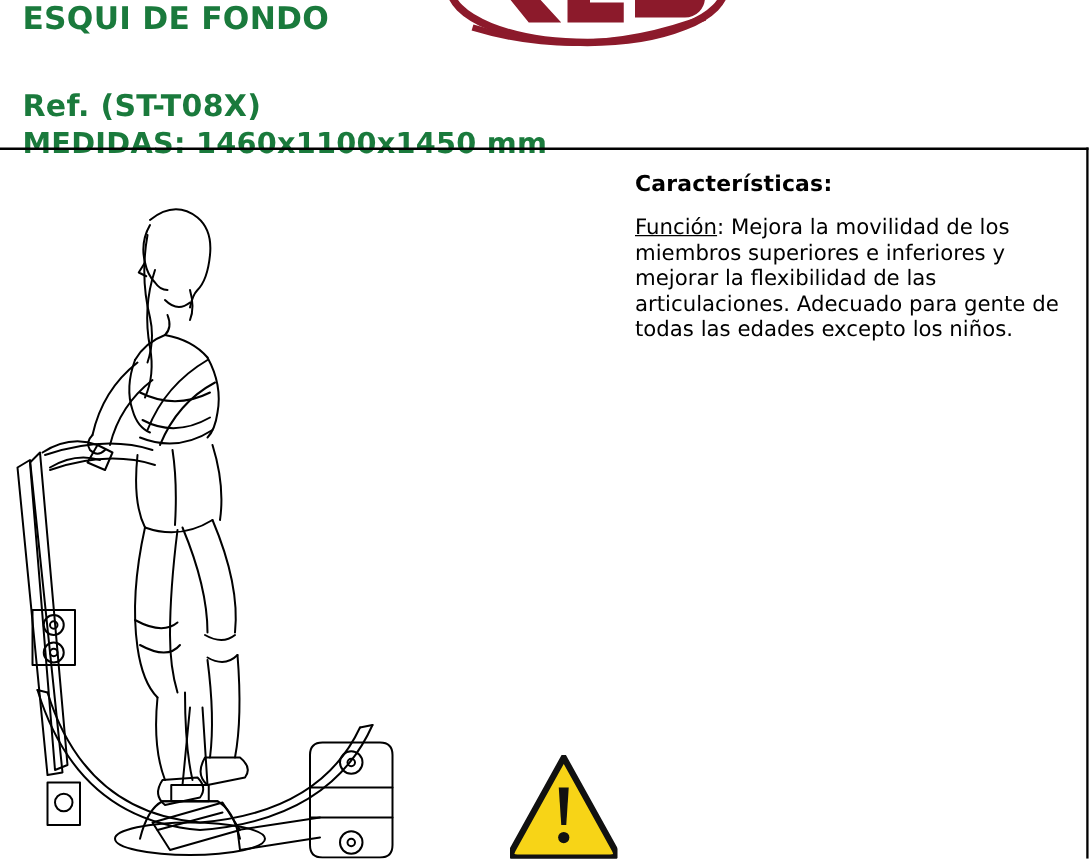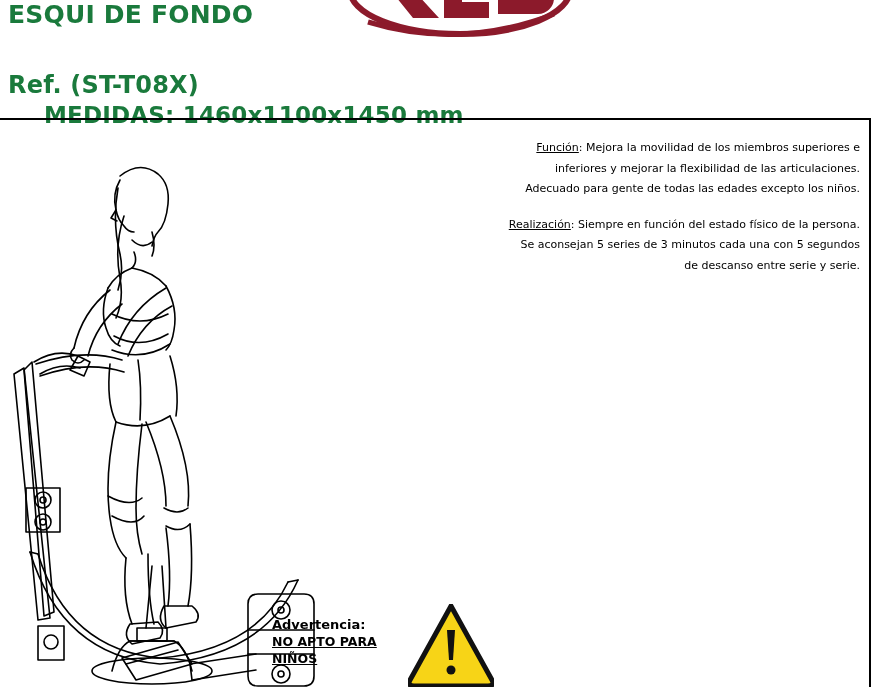--- a/index.html
+++ b/index.html
@@ -11,40 +11,40 @@
     width: 871px;
     height: 687px;
     position: relative;
     overflow: hidden;
     font-family: "DejaVu Sans", sans-serif;
   }
 
   
   #header {
     position: absolute;
-    left: 4px; top: 0;
+    left: 14px; top: 0;
     width: 719px;
     height: 112px;
   }
   .title-block {
     position: absolute;
     left: 4px;
     top: 0px;
   }
   .title-line {
     color: #1a7a3c;
     font-weight: bold;
     font-size: 25px;
     line-height: 30px;
     letter-spacing: 0.2px;
     white-space: nowrap;
   }
   .title-line.l1 { font-size: 25px; }
   .title-line.l2 { font-size: 24px; margin-top: 40px; }
-  .title-line.l3 { font-size: 23px; font-weight: bold; margin-left: 36px; }
+  .title-line.l3 { font-size: 23px; font-weight: bold; }
 
   
   #logo {
     position: absolute;
     right: 150px;
     top: -44px;
     width: 225px;
     height: 96px;
   }
 
@@ -105,23 +105,23 @@
     font-family: "DejaVu Sans", sans-serif;
   }
   #content h2 {
     margin: 0 0 14px 0;
     font-size: 17.5px;
     font-weight: bold;
     letter-spacing: 0.2px;
   }
   .para {
     margin: 0 0 15px 0;
-    font-size: 11px;
+    font-size: 17px;
     line-height: 20.5px;
-    text-align: right;
+    text-align: left;
   }
   .para .lead {
     text-decoration: underline;
   }
 
   
   #right-edge {
     position: absolute;
     left: 869px;
     top: 118px;
@@ -250,35 +250,29 @@
     <path d="M148 430 q0 44 6 70"></path>
     <path d="M166 404 q6 46 2 78"></path>
     <path d="M190 400 q4 50 -2 82"></path>
 
     <path d="M130 500 q-8 12 2 20 l28 -6 q6 -8 -2 -16 z"></path>
     <path d="M164 482 q-8 14 2 22 l30 -6 q6 -8 -4 -16 z"></path>
   </g>
 </svg>
 
 <div id="warning">
-  <div class="warn-text">
-    <span>Advertencia:</span><br>
-    <span class="under">NO APTO PARA NIÑOS</span>
-  </div>
   <svg id="warn-triangle" viewBox="0 0 86 84">
     <path d="M43 2 L84 76 q3 6 -4 6 H6 q-7 0 -4 -6 z" fill="#f7d417" stroke="#111" stroke-width="5"></path>
     <path d="M39 26 h8 l-2 30 h-4 z" fill="#111"></path>
     <circle cx="43" cy="66" r="4.5" fill="#111"></circle>
   </svg>
 </div>
 
 <div id="content">
+  <h2>Características:</h2>
 
   <p class="para">
     <span class="lead">Función</span><span>: Mejora la movilidad de los miembros superiores e inferiores y mejorar la flexibilidad de las articulaciones. Adecuado para gente de todas las edades excepto los niños.</span>
   </p>
 
 
-  <p class="para">
-    <span class="lead">Realización</span><span>: Siempre en función del estado físico de la persona. Se aconsejan 5 series de 3 minutos cada una con 5 segundos de descanso entre serie y serie.</span>
-  </p>
 
 </div>
 
 </body></html>

